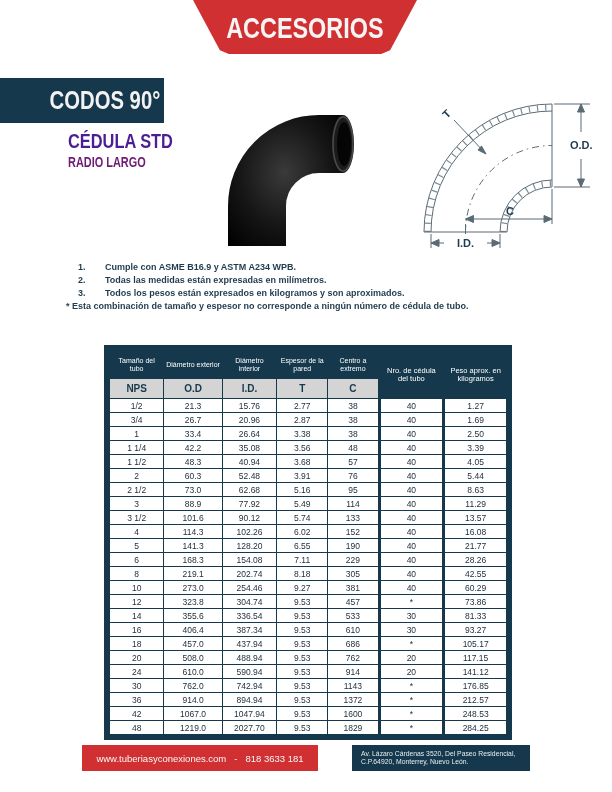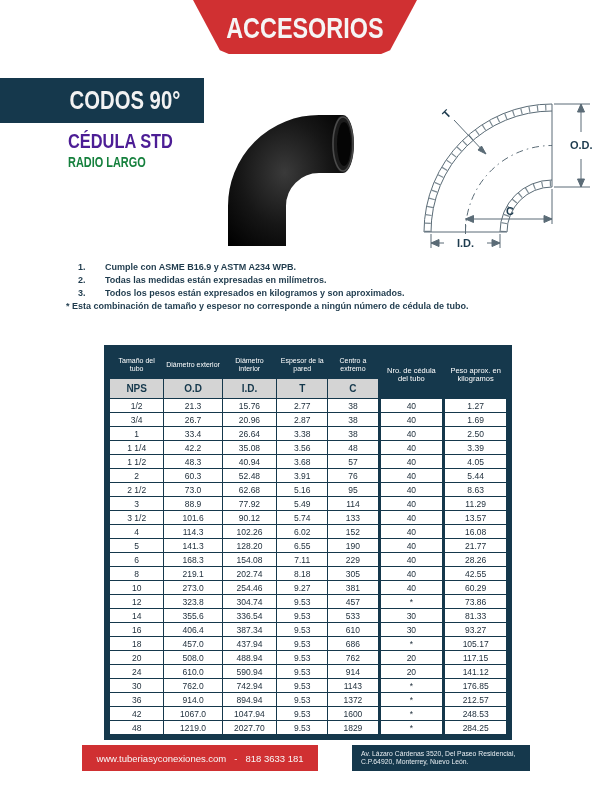--- a/index.html
+++ b/index.html
@@ -15,27 +15,27 @@
   .banner {
     position:absolute; left:193px; top:0; width:224px; height:54px;
     background:#d03032;
     clip-path:polygon(0 0, 100% 0, 88% 93%, 84% 100%, 16% 100%, 12% 93%);
     display:flex; align-items:center; justify-content:center;
   }
   .banner-text { color:#f5f5f5; font-size:30px; font-weight:bold; letter-spacing:0px; padding-top:2px; }
 
   
   .title-box {
-    position:absolute; left:0; top:78px; width:204px; height:45px;
+    position:absolute; left:0; top:78px; width:164px; height:45px;
     background:#15384c; display:flex; align-items:center; justify-content:center;
     padding-left:46px;
   }
   .title-text { color:#f2f2f2; font-size:26px; font-weight:bold; }
   .subtitle1 { position:absolute; left:68px; top:129px; color:#4c1d95; font-size:21px; font-weight:bold; }
-  .subtitle2 { position:absolute; left:68px; top:154px; color:#15803d; font-size:14px; font-weight:bold; }
+  .subtitle2 { position:absolute; left:68px; top:154px; color:#701a75; font-size:14px; font-weight:bold; }
 
   
   .photo { position:absolute; left:205px; top:98px; }
   .diagram { position:absolute; left:402px; top:92px; }
   .dim-label { font-size:11px; font-weight:bold; fill:#1d3b4e; font-family:"Liberation Sans", sans-serif; }
 
   
   .notes { position:absolute; left:66px; top:261px; width:490px; color:#1f3b4d; font-size:9px; font-weight:600; line-height:13px; }
   .note-row { display:flex; }
   .note-num { width:39px; padding-left:12px; flex:0 0 auto; }

